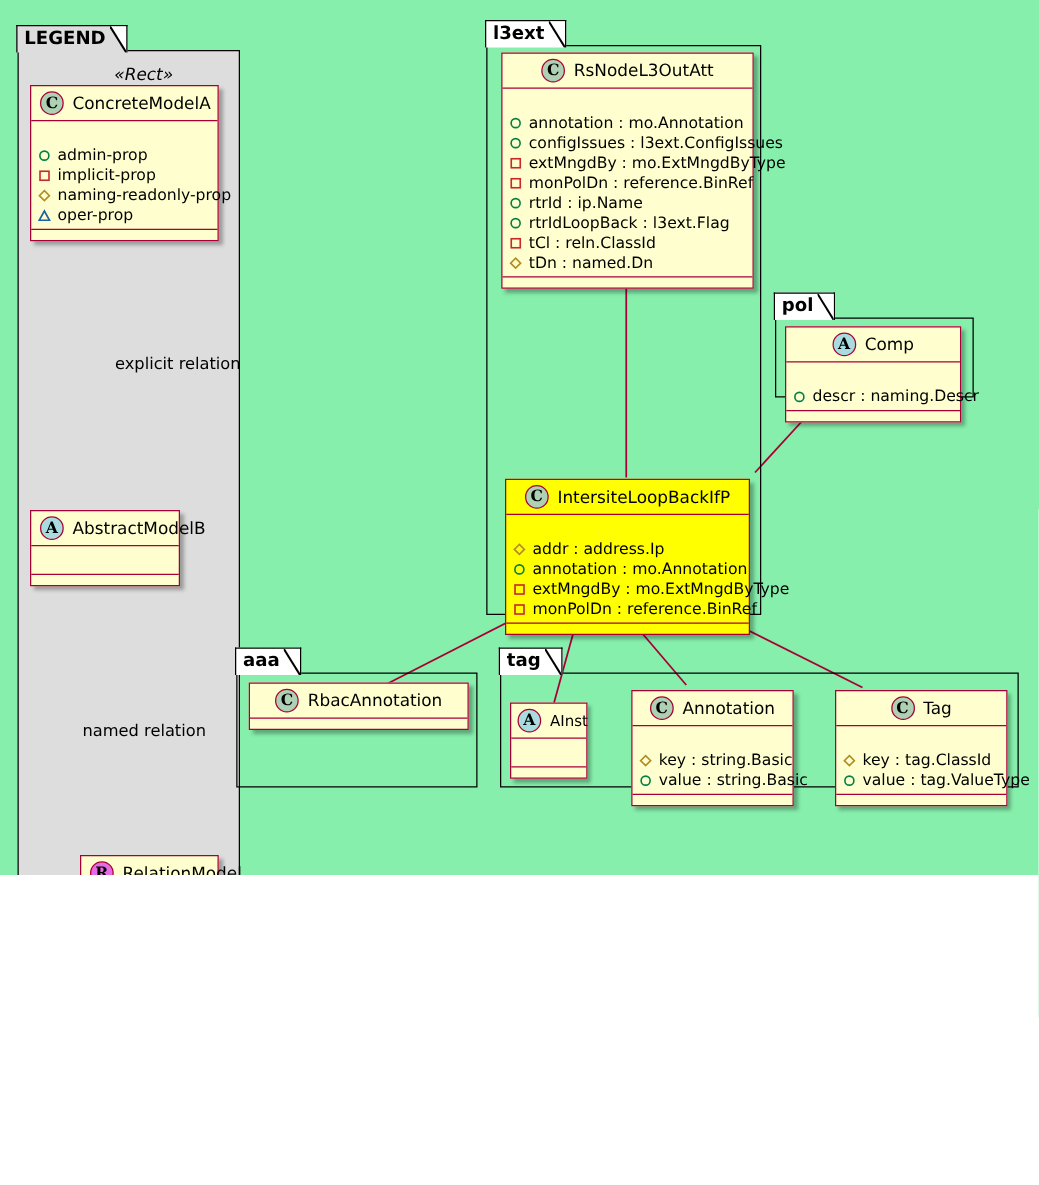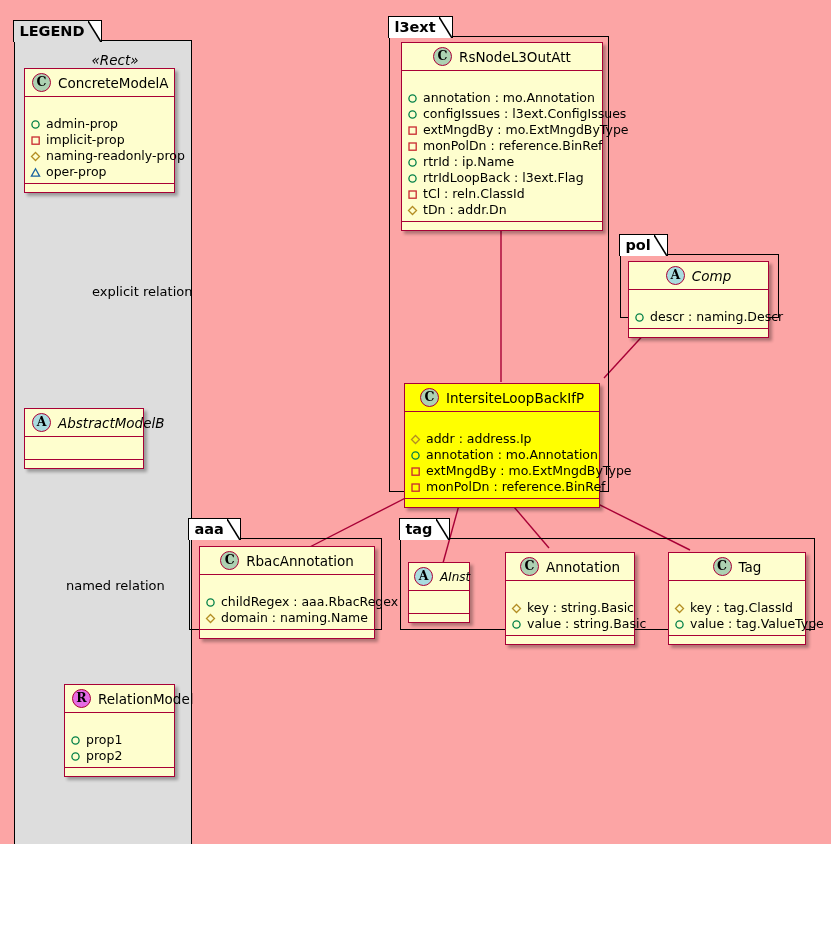--- a/index.html
+++ b/index.html
@@ -4,22 +4,22 @@
 <style>
   * { box-sizing: border-box; }
   html, body {
     margin: 0; padding: 0;
     background: #ffffff;
     font-family: "DejaVu Sans", sans-serif;
   }
   #canvas {
     position: relative;
     width: 831px;
-    height: 844px;
-    background: #fca5a5;
+    height: 700px;
+    background: #86efac;
     overflow: hidden;
   }
 
   
   #edges {
     position: absolute;
     left: 0; top: 0;
     width: 831px; height: 948px;
     pointer-events: none;
   }
@@ -77,21 +77,21 @@
     justify-content: center;
     gap: 7px;
     padding: 4px 7px;
     border-bottom: 1.4px solid #A80036;
     font-size: 13.5px;
     color: #000000;
     white-space: nowrap;
   }
   .cls-head.left { justify-content: flex-start; }
   .cls-name { font-size: 13.5px; }
-  .cls-name.abstract { font-style: italic; }
+  .cls-name.abstract { }
 
   .badge {
     flex: 0 0 auto;
     width: 19px; height: 19px;
     border-radius: 50%;
     border: 1.4px solid #A80036;
     display: flex;
     align-items: center;
     justify-content: center;
     font-size: 12.5px;
@@ -372,21 +372,21 @@
             </svg>
           </span>
         <span>tCl : reln.ClassId</span>
       </div>
       <div class="attr">
         <span class="vis">
             <svg width="11" height="11" viewBox="0 0 11 11">
               <path d="M5.5,1.5 L9.5,5.5 L5.5,9.5 L1.5,5.5 Z" fill="none" stroke="#B38D22" stroke-width="1.3"></path>
             </svg>
           </span>
-        <span>tDn : addr.Dn</span>
+        <span>tDn : named.Dn</span>
       </div>
     </div>
     <div class="cls-ops"></div>
   </div>
 
   <div class="cls hl" style="left:404px; top:383px; width:196px;">
     <div class="cls-head">
       <span class="badge c">C</span>
       <span class="cls-name">IntersiteLoopBackIfP</span>
     </div>
@@ -467,38 +467,20 @@
         </svg>
       </span>
     </div>
   </div>
 
   <div class="cls" style="left:199px; top:546px; width:176px;">
     <div class="cls-head">
       <span class="badge c">C</span>
       <span class="cls-name">RbacAnnotation</span>
     </div>
-    <div class="cls-attrs">
-      <div class="attr">
-        <span class="vis">
-            <svg width="11" height="11" viewBox="0 0 11 11">
-              <circle cx="5.5" cy="5.5" r="3.6" fill="none" stroke="#038048" stroke-width="1.3"></circle>
-            </svg>
-          </span>
-        <span>childRegex : aaa.RbacRegex</span>
-      </div>
-      <div class="attr">
-        <span class="vis">
-            <svg width="11" height="11" viewBox="0 0 11 11">
-              <path d="M5.5,1.5 L9.5,5.5 L5.5,9.5 L1.5,5.5 Z" fill="none" stroke="#B38D22" stroke-width="1.3"></path>
-            </svg>
-          </span>
-        <span>domain : naming.Name</span>
-      </div>
-    </div>
     <div class="cls-ops"></div>
   </div>
 
   <div class="pkg" style="left:400px; top:538px; width:415px; height:92px;">
     <div class="pkg-tab">
       <span>tag</span>
       <span class="fold">
         <svg width="13" height="21" viewBox="0 0 13 21">
           <path d="M0,0 L13,21 L13,0 Z" fill="#FFFFFF"></path>
           <line x1="0" y1="0" x2="13" y2="21" stroke="#000000" stroke-width="1.6"></line>

